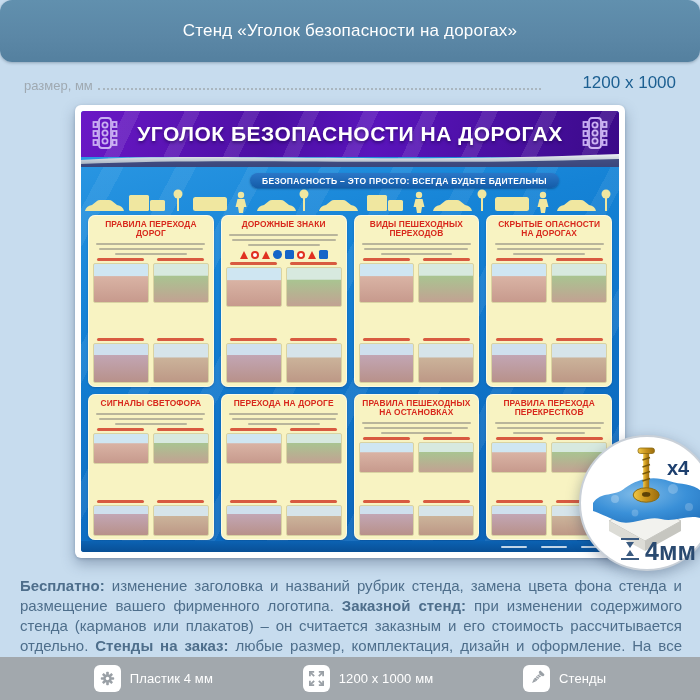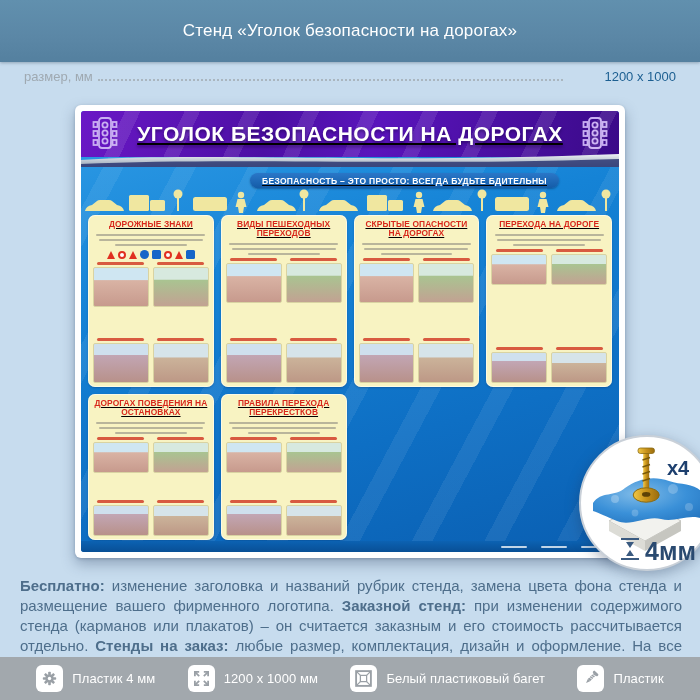--- a/index.html
+++ b/index.html
@@ -9,47 +9,46 @@
     background:#c7dcee;
     position:relative;
     overflow:hidden;
   }
 
   
   .top-bar {
     position:absolute; left:0; top:0; width:700px; height:62px;
     background:linear-gradient(180deg,#6190ae 0%,#5b87a6 60%,#54809f 100%);
     display:flex; flex-direction:column; align-items:center; justify-content:center;
-    gap:4px; box-shadow:0 1px 3px rgba(40,60,80,.35);
+    gap:4px; box-shadow:0 1px 3px rgba(40,60,80,.35);border-radius:12px;
   }
   .top-bar .t1 { color:#ffffff; font-size:17px; letter-spacing:.2px; }
   .top-bar .t2 { color:#f3ea7d; font-size:17px; font-weight:bold; letter-spacing:.4px; }
 
   
   .specs {
-    position:absolute; left:24px; top:67px; width:652px; height:18px;
+    position:absolute; left:24px; top:76px; width:652px; height:18px;
     display:flex; align-items:flex-end; gap:26px; font-size:13px;
   }
   .spec { display:flex; align-items:flex-end; }
   .spec:nth-child(1){ flex:1.08; }
   .spec:nth-child(2){ flex:1; }
   .spec .lbl { color:#9fa9b1; white-space:nowrap; padding-bottom:1px; }
   .spec .dots { flex:1; border-bottom:2px dotted #aab6bf; margin:0 5px 4px 5px; min-width:30px; }
-  .spec .val { color:#1c5f91; white-space:nowrap; font-size:13px; padding-bottom:1px;margin-left:36px; }
+  .spec .val { color:#1c5f91; white-space:nowrap; font-size:17px; padding-bottom:1px;margin-left:36px; }
 
   
   .poster {
     position:absolute; left:75px; top:105px; width:550px; height:453px;
     background:#ffffff; border-radius:6px; padding:6px;
     box-shadow:0 6px 14px rgba(40,60,95,.35), 0 1px 3px rgba(40,60,95,.25);
   }
   .poster-inner {
     position:relative; width:538px; height:441px; border-radius:3px; overflow:hidden;
     background:linear-gradient(165deg,#2f9ce6 0%,#1583d6 35%,#0e6fc4 70%,#0a5fb2 100%);
-    text-decoration:underline;
   }
   .poster-inner::before {
     content:""; position:absolute; inset:0;
     background:repeating-linear-gradient(118deg, transparent 0 46px, rgba(255,255,255,.07) 46px 64px);
     pointer-events:none;
   }
 
   .p-head {
     position:relative; height:46px;
     background:linear-gradient(105deg,#6a18c6 0%,#4c0fa4 35%,#5a14bc 55%,#3a0a88 100%);
@@ -230,20 +229,44 @@
         <circle cx="462" cy="6" r="3.2"></circle>
           <path d="M458.5,10 h7 l2,8 h-2.5 l-1,6 h-4 l-1,-6 h-2.5 z"></path>
         <path d="M476,22 q1,-5 7,-6 l5,-4 q1,-1 3,-1 h9 q2,0 3,1 l5,4 q6,1 7,6 z"></path>
         <rect x="524" y="2" width="2" height="20"></rect>
           <circle cx="525" cy="5" r="4.5"></circle>
       </g>
     </svg>
 
     <div class="panels">
         <div class="panel r0">
+          <div class="panel-title">ПРАВИЛА ПЕРЕХОДА ДОРОГ</div>
+          <div class="tline w1"></div>
+          <div class="tline w2"></div>
+          <div class="tline w3"></div>
+          <div class="thumbs">
+            <div class="cell">
+              <div class="cap"></div>
+              <div class="thumb"></div>
+            </div>
+            <div class="cell">
+              <div class="cap"></div>
+              <div class="thumb"></div>
+            </div>
+            <div class="cell">
+              <div class="cap"></div>
+              <div class="thumb"></div>
+            </div>
+            <div class="cell">
+              <div class="cap"></div>
+              <div class="thumb"></div>
+            </div>
+          </div>
+        </div>
+        <div class="panel r0">
           <div class="panel-title">ДОРОЖНЫЕ ЗНАКИ</div>
           <div class="tline w1"></div>
           <div class="tline w2"></div>
           <div class="tline w3"></div>
           <div class="signs-row">
             <span class="s-tri"></span>
             <span class="s-circ"></span>
             <span class="s-tri"></span>
             <span class="s-circb"></span>
             <span class="s-sq"></span>
@@ -312,20 +335,44 @@
               <div class="cap"></div>
               <div class="thumb"></div>
             </div>
             <div class="cell">
               <div class="cap"></div>
               <div class="thumb"></div>
             </div>
           </div>
         </div>
         <div class="panel r1">
+          <div class="panel-title">СИГНАЛЫ СВЕТОФОРА</div>
+          <div class="tline w1"></div>
+          <div class="tline w2"></div>
+          <div class="tline w3"></div>
+          <div class="thumbs">
+            <div class="cell">
+              <div class="cap"></div>
+              <div class="thumb"></div>
+            </div>
+            <div class="cell">
+              <div class="cap"></div>
+              <div class="thumb"></div>
+            </div>
+            <div class="cell">
+              <div class="cap"></div>
+              <div class="thumb"></div>
+            </div>
+            <div class="cell">
+              <div class="cap"></div>
+              <div class="thumb"></div>
+            </div>
+          </div>
+        </div>
+        <div class="panel r1">
           <div class="panel-title">ПЕРЕХОДА НА ДОРОГЕ</div>
           <div class="tline w1"></div>
           <div class="tline w2"></div>
           <div class="tline w3"></div>
           <div class="thumbs">
             <div class="cell">
               <div class="cap"></div>
               <div class="thumb"></div>
             </div>
             <div class="cell">
@@ -336,21 +383,21 @@
               <div class="cap"></div>
               <div class="thumb"></div>
             </div>
             <div class="cell">
               <div class="cap"></div>
               <div class="thumb"></div>
             </div>
           </div>
         </div>
         <div class="panel r1">
-          <div class="panel-title">ДОРОГАХ ПОВЕДЕНИЯ НА ОСТАНОВКАХ</div>
+          <div class="panel-title">ПРАВИЛА ПЕШЕХОДНЫХ НА ОСТАНОВКАХ</div>
           <div class="tline w1"></div>
           <div class="tline w2"></div>
           <div class="tline w3"></div>
           <div class="thumbs">
             <div class="cell">
               <div class="cap"></div>
               <div class="thumb"></div>
             </div>
             <div class="cell">
               <div class="cap"></div>
@@ -486,42 +533,27 @@
             <line x1="5" y1="22" x2="10.5" y2="16.5"></line>
             <line x1="22" y1="22" x2="16.5" y2="16.5"></line>
           </g>
         </svg>
       </div>
       <span class="flabel">1200 x 1000 мм</span>
     </div>
     <div class="feat">
       <div class="ibox">
         <svg width="21" height="21" viewBox="0 0 27 27">
-          <g stroke="#9aa0a6" fill="none">
-            <rect x="4" y="4" width="19" height="19" stroke-width="2.4"></rect>
-            <rect x="9.5" y="9.5" width="8" height="8" stroke-width="1.6"></rect>
-            <line x1="4.5" y1="4.5" x2="9.5" y2="9.5" stroke-width="1.4"></line>
-            <line x1="22.5" y1="4.5" x2="17.5" y2="9.5" stroke-width="1.4"></line>
-            <line x1="4.5" y1="22.5" x2="9.5" y2="17.5" stroke-width="1.4"></line>
-            <line x1="22.5" y1="22.5" x2="17.5" y2="17.5" stroke-width="1.4"></line>
-          </g>
-        </svg>
-      </div>
-      <span class="flabel">Белый пластиковый багет</span>
-    </div>
-    <div class="feat">
-      <div class="ibox">
-        <svg width="21" height="21" viewBox="0 0 27 27">
           <g transform="rotate(45 13.5 13.5)" fill="#9aa0a6">
             <rect x="9.4" y="2.6" width="8.2" height="3.4" rx="1.2"></rect>
             <rect x="11.5" y="5.4" width="4" height="11"></rect>
             <polygon points="11.5,16.4 15.5,16.4 13.5,21.5"></polygon>
             <g stroke="#fff" stroke-width="1">
               <line x1="11.2" y1="8" x2="15.8" y2="7"></line>
               <line x1="11.2" y1="10.8" x2="15.8" y2="9.8"></line>
               <line x1="11.2" y1="13.6" x2="15.8" y2="12.6"></line>
             </g>
           </g>
         </svg>
       </div>
-      <span class="flabel">Пластик</span>
+      <span class="flabel">Стенды</span>
     </div>
   </div>
 
 </body></html>

